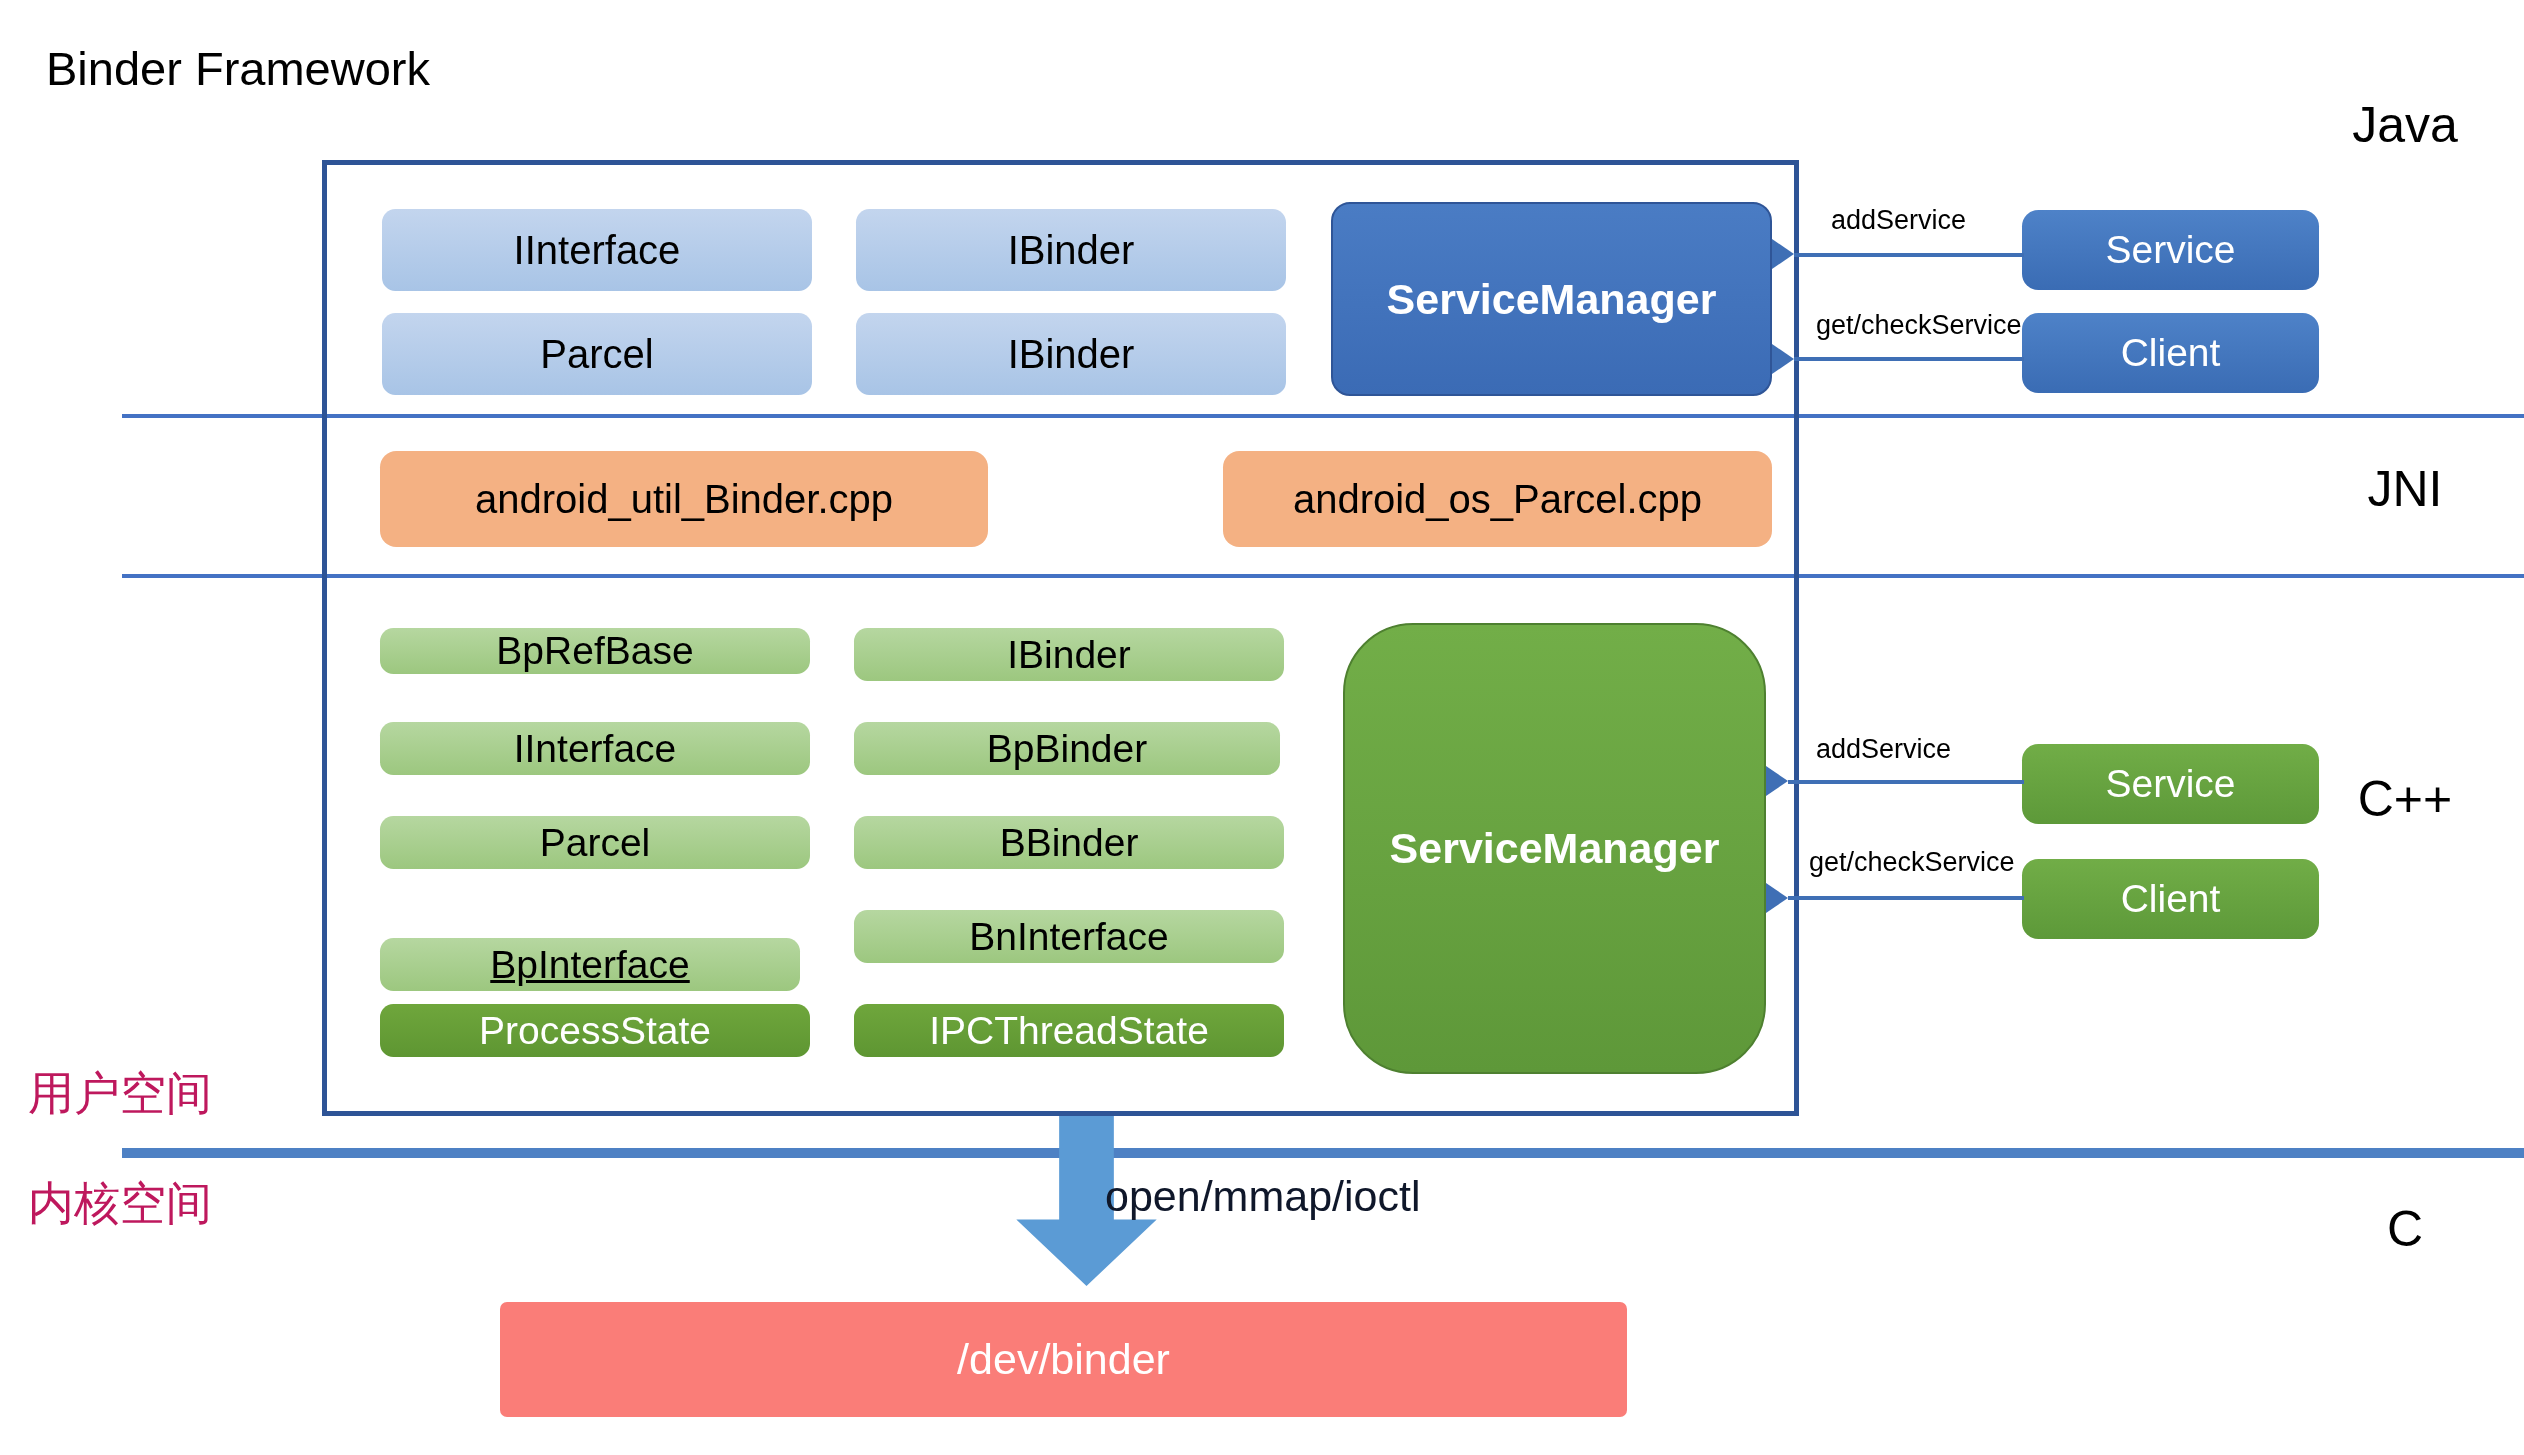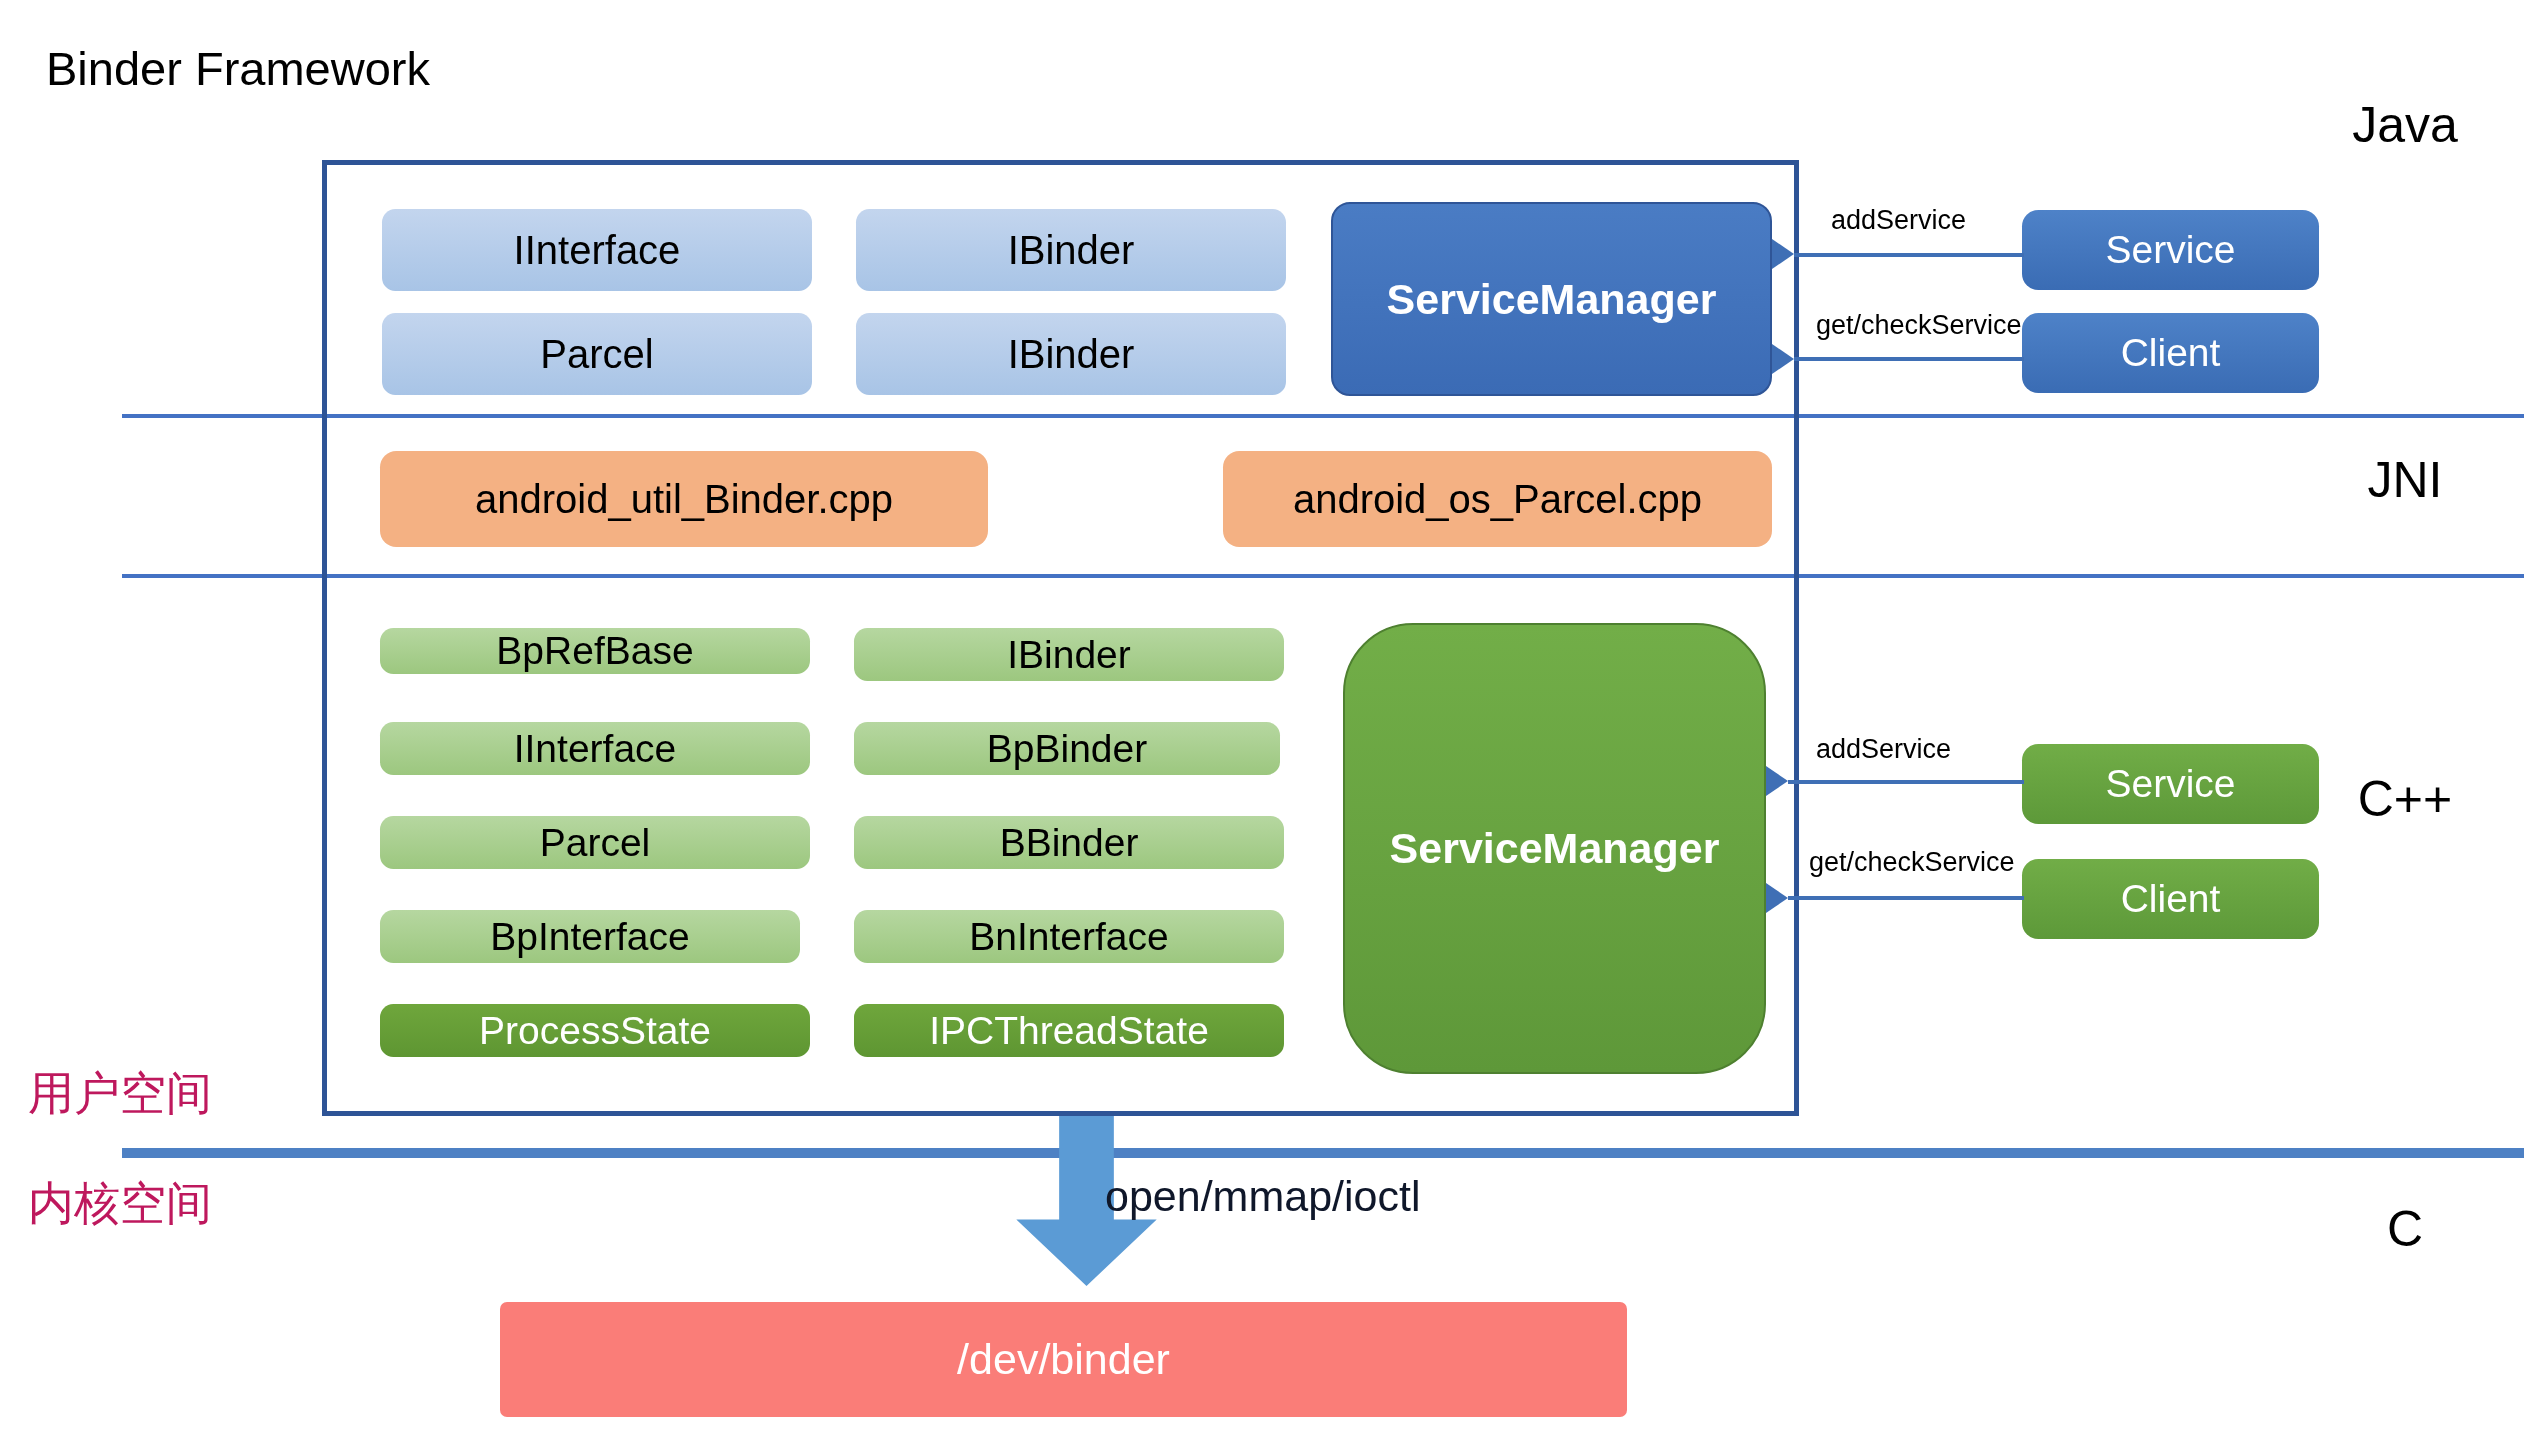--- a/index.html
+++ b/index.html
@@ -186,21 +186,21 @@
 
   <div class="page-title">Binder Framework</div>
 
   <div class="divider-thin" style="top:400px; width:2403px;"></div>
   <div class="divider-thin" style="top:560px; width:2403px;"></div>
   <div class="divider-thick" style="top:1134px; width:2403px;"></div>
 
   <div class="outer-frame"></div>
 
   <div class="layer-tag" style="left:2320px; top:82px; width:170px;">Java</div>
-  <div class="layer-tag" style="left:2320px; top:437px; width:170px;">JNI</div>
+  <div class="layer-tag" style="left:2320px; top:446px; width:170px;">JNI</div>
   <div class="layer-tag" style="left:2320px; top:756px; width:170px;">C++</div>
   <div class="layer-tag" style="left:2320px; top:1186px; width:170px;">C</div>
 
   <div class="space-label" style="left:28px; top:1049px;">用户空间</div>
   <div class="space-label" style="left:28px; top:1159px;">内核空间</div>
 
   <div class="chip chip-blue-light" style="left:382px; top:195px; width:430px; height:82px;">IInterface</div>
   <div class="chip chip-blue-light" style="left:856px; top:195px; width:430px; height:82px;">IBinder</div>
   <div class="chip chip-blue-light" style="left:382px; top:299px; width:430px; height:82px;">Parcel</div>
   <div class="chip chip-blue-light" style="left:856px; top:299px; width:430px; height:82px;">IBinder</div>
@@ -217,21 +217,21 @@
   <div class="conn-line" style="left:1794px; top:343px; width:230px;"></div>
   <div class="conn-head" style="left:1772px; top:330px; transform:rotate(180deg);"></div>
   <div class="conn-label" style="left:1816px; top:296px;">get/checkService</div>
 
   <div class="chip chip-orange" style="left:380px; top:437px; width:608px; height:96px;">android_util_Binder.cpp</div>
   <div class="chip chip-orange" style="left:1223px; top:437px; width:549px; height:96px;">android_os_Parcel.cpp</div>
 
   <div class="chip chip-green-light" style="left:380px; top:614px; width:430px; height:46px;">BpRefBase</div>
   <div class="chip chip-green-light" style="left:380px; top:708px; width:430px; height:53px;">IInterface</div>
   <div class="chip chip-green-light" style="left:380px; top:802px; width:430px; height:53px;">Parcel</div>
-  <div class="chip chip-green-light" style="left:380px; top:896px; width:420px; height:53px;">BpInterface</div>
+  <div class="chip chip-green-light" style="left:380px; top:924px; width:420px; height:53px;text-decoration:underline;">BpInterface</div>
   <div class="chip chip-green-dark" style="left:380px; top:990px; width:430px; height:53px;">ProcessState</div>
 
   <div class="chip chip-green-light" style="left:854px; top:614px; width:430px; height:53px;">IBinder</div>
   <div class="chip chip-green-light" style="left:854px; top:708px; width:426px; height:53px;">BpBinder</div>
   <div class="chip chip-green-light" style="left:854px; top:802px; width:430px; height:53px;">BBinder</div>
   <div class="chip chip-green-light" style="left:854px; top:896px; width:430px; height:53px;">BnInterface</div>
   <div class="chip chip-green-dark" style="left:854px; top:990px; width:430px; height:53px;">IPCThreadState</div>
 
   <div class="sm-box sm-cpp" style="left:1343px; top:609px; width:423px; height:451px;">ServiceManager</div>
 

